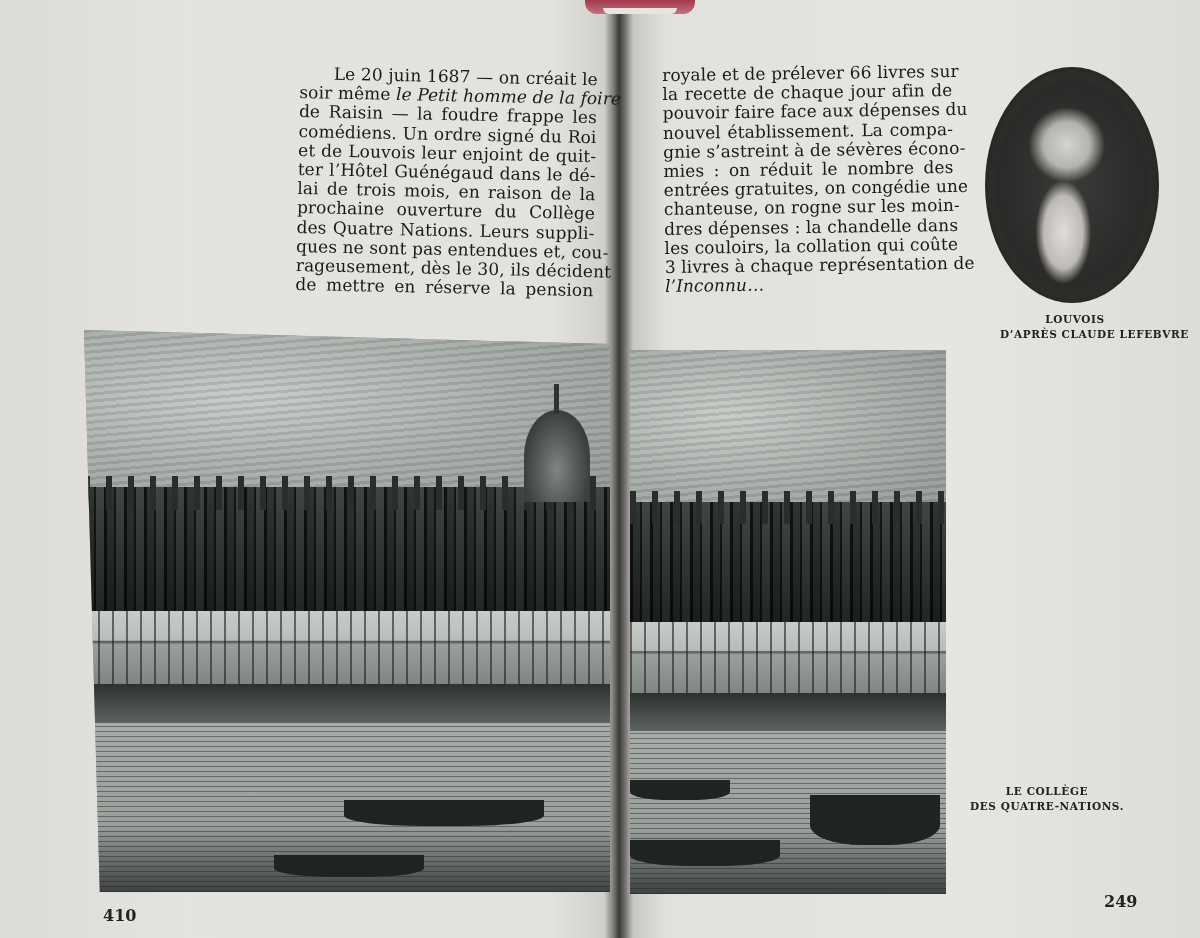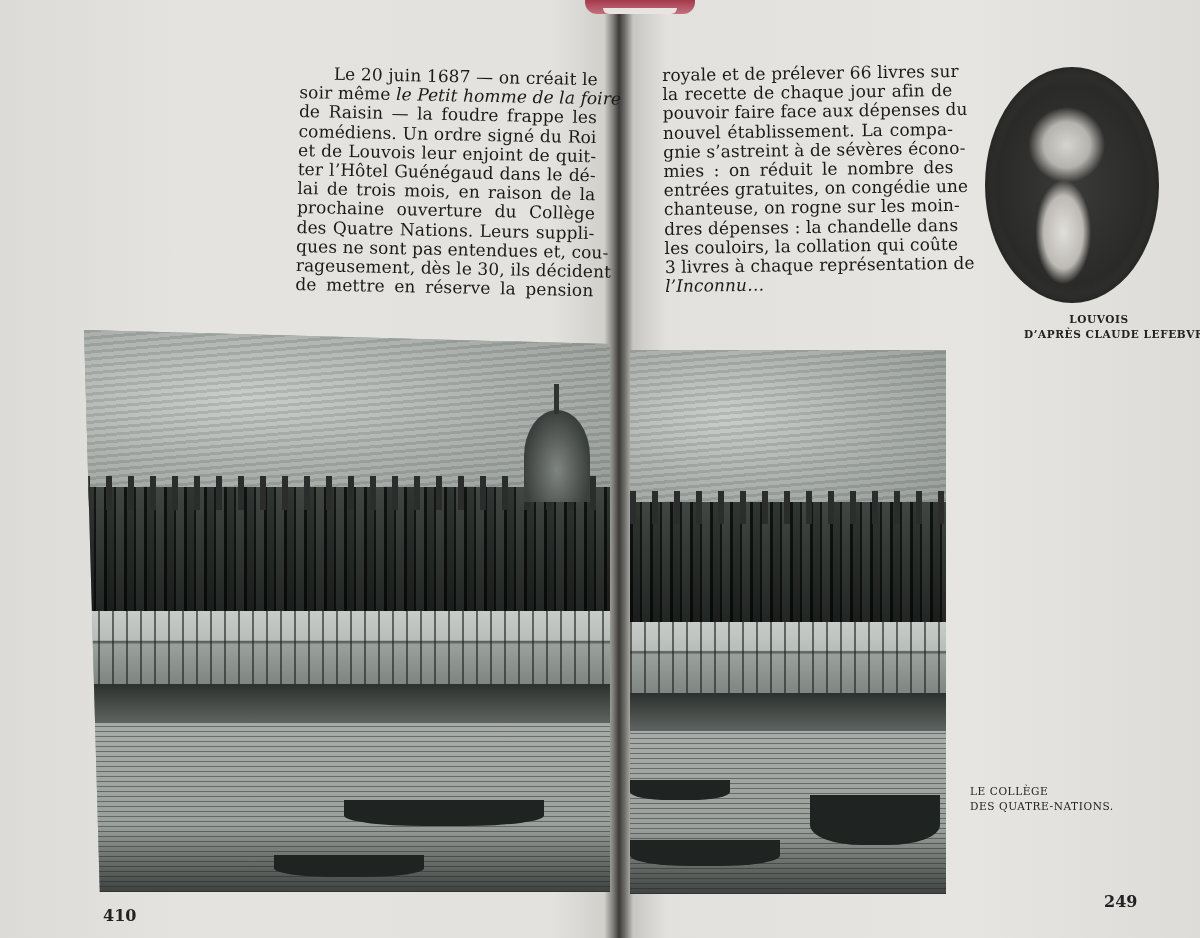--- a/index.html
+++ b/index.html
@@ -86,23 +86,23 @@
     background:
       radial-gradient(ellipse 22% 16% at 47% 33%, #d6d4cf 0%, #b5b3ae 60%, transparent 100%),
       radial-gradient(ellipse 16% 22% at 45% 70%, #e1dfda 0%, #bdbab5 70%, transparent 100%),
       radial-gradient(ellipse at 50% 50%, #3a3a38 0%, #2a2a28 60%, #4a4a47 95%);
     box-shadow: inset 0 0 12px rgba(0,0,0,.5);
   }
   .caption {
     position:absolute; font-size:10.5px; letter-spacing:0.6px;
     text-transform:uppercase; color:#222; line-height:15px;
   }
-  .cap-louvois { left:1000px; top:312px; width:150px; text-align:center; font-weight:bold;margin-left:24px; }
+  .cap-louvois { left:1000px; top:312px; width:150px; text-align:center; font-weight:bold; }
   .cap-louvois span { display:block; white-space:nowrap; }
-  .cap-college { left:970px; top:784px; font-weight:normal; }
+  .cap-college { left:970px; top:784px; font-weight:bold;text-align:center; }
   .cap-college span { display:block; white-space:nowrap; }
   .page-num { position:absolute; font-size:16px; font-weight:bold; color:#222; }
   .pn-left { left:103px; top:906px; }
   .pn-right { left:1104px; top:892px;text-align:right; }
 </style>
 </head>
 <body>
 
 <div class="page page-left"></div>
 <div class="page page-right"></div>

